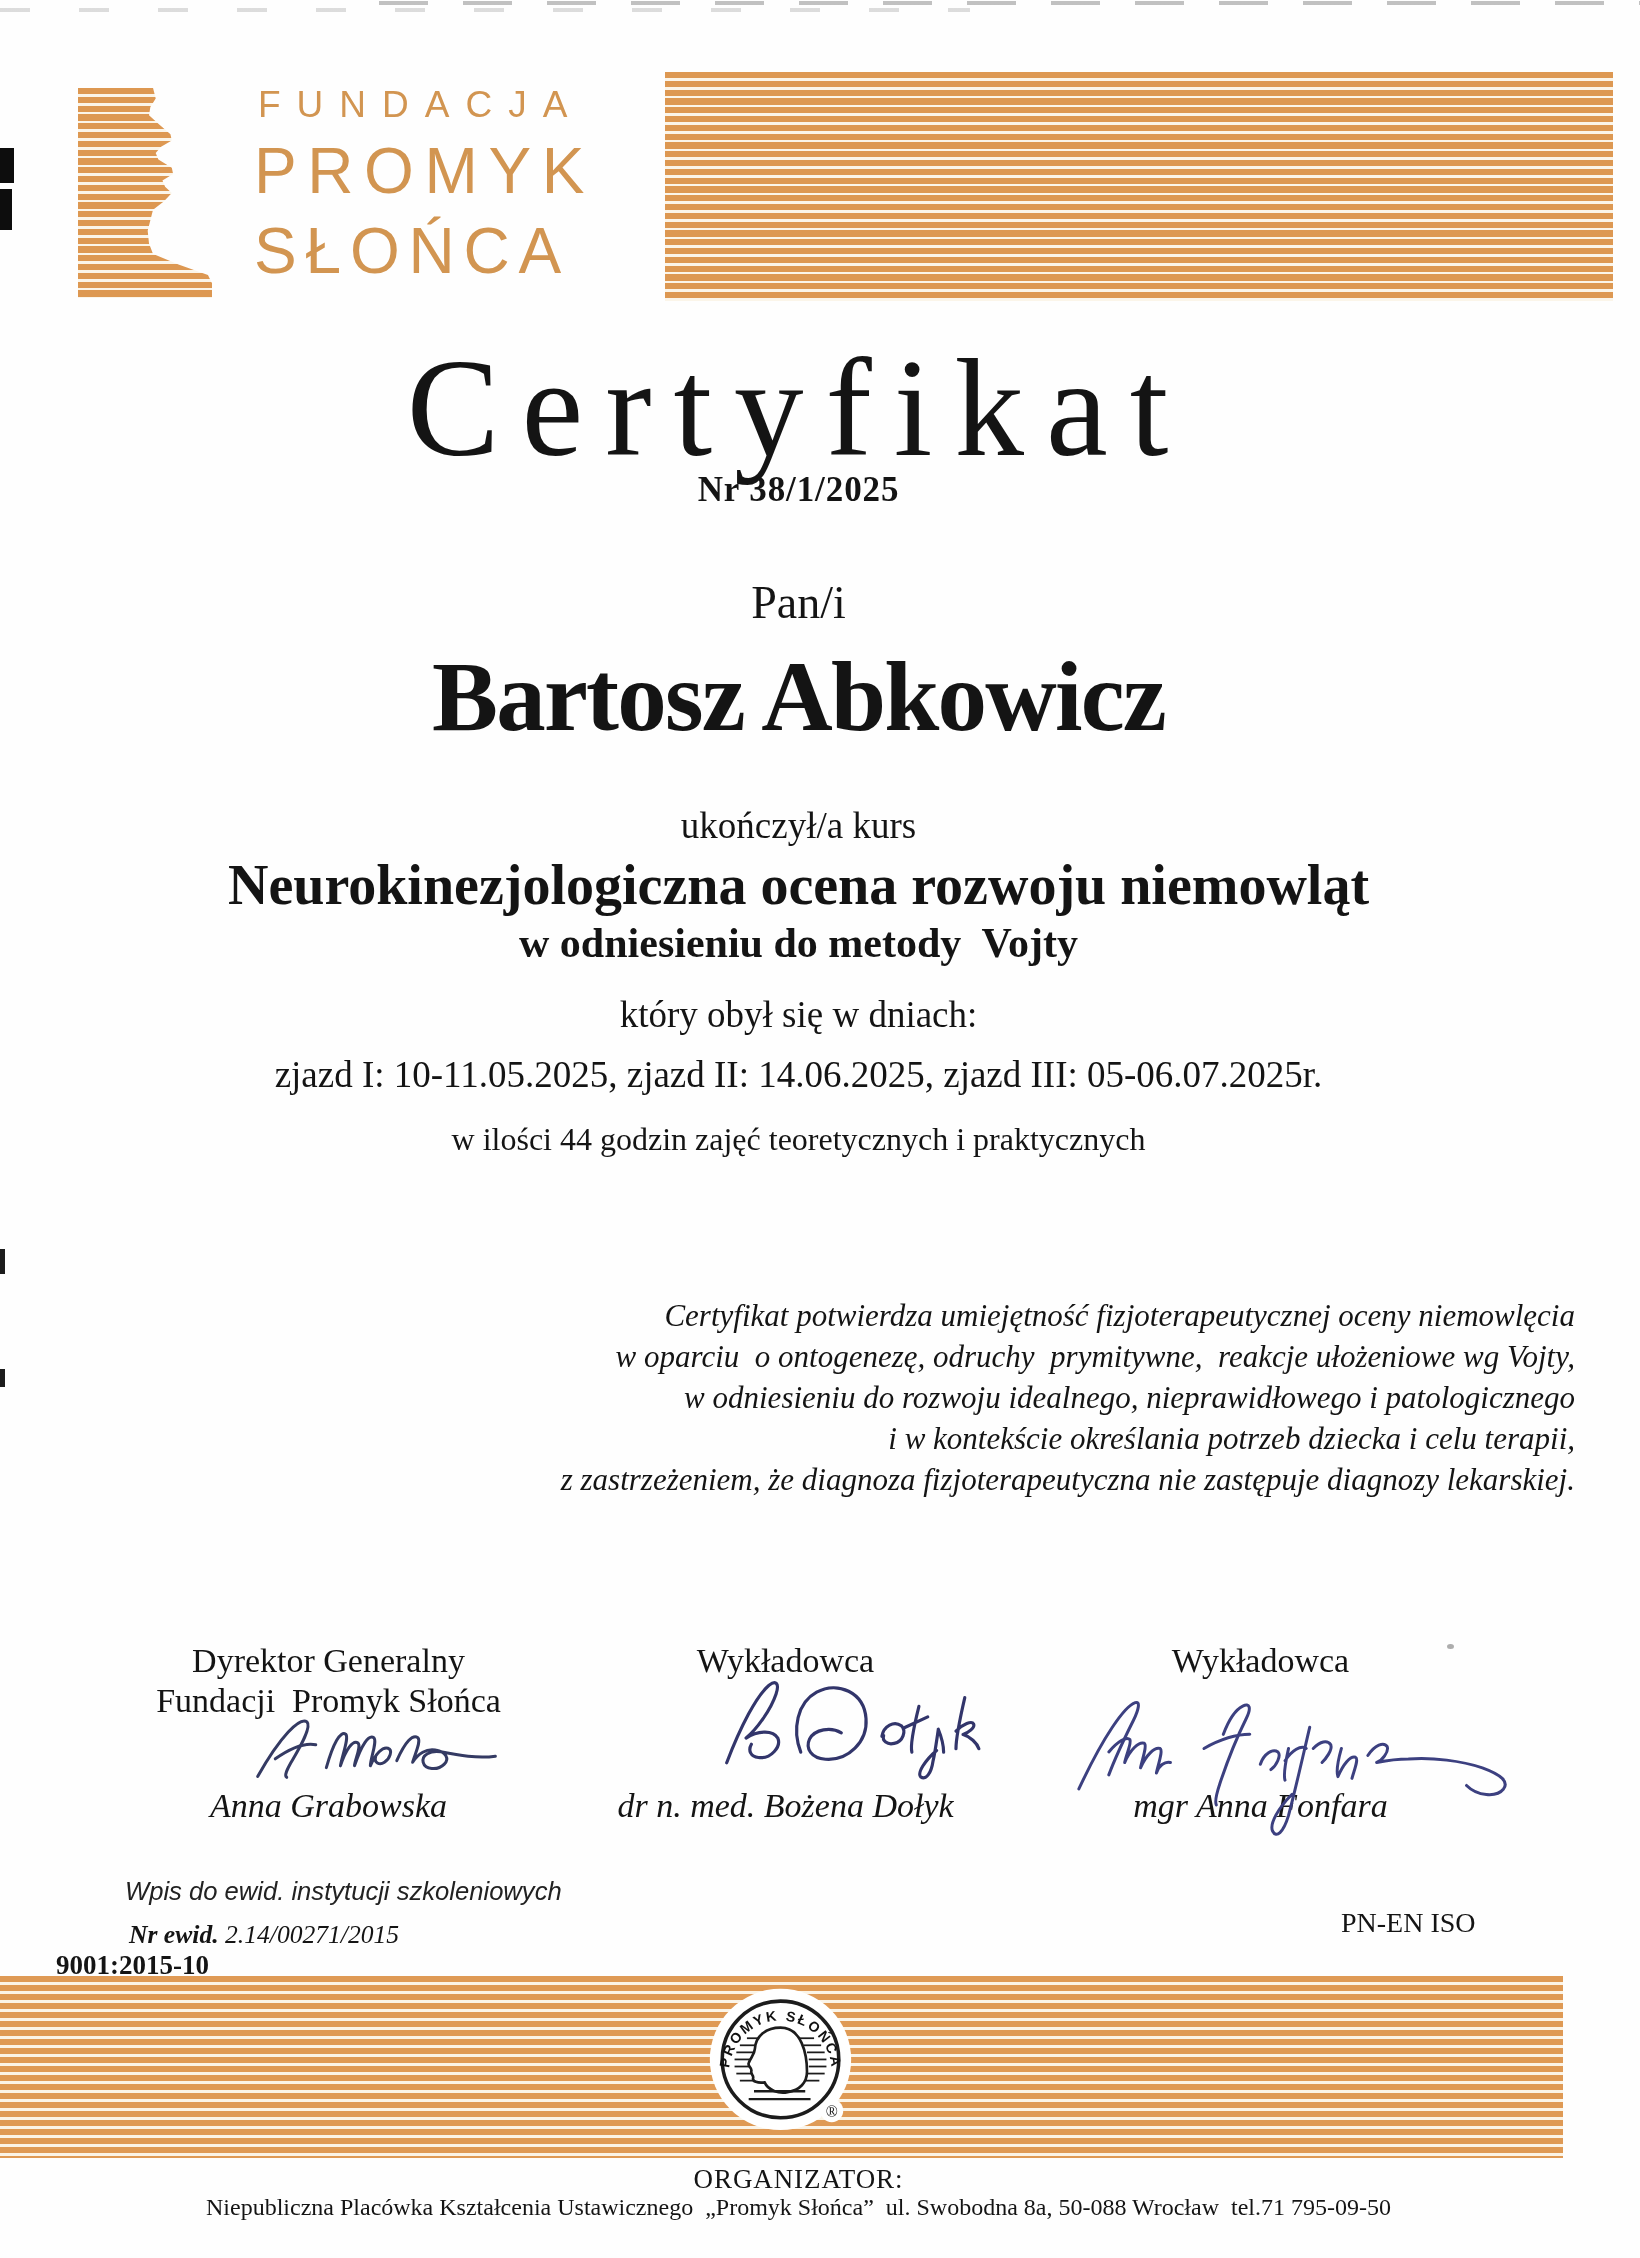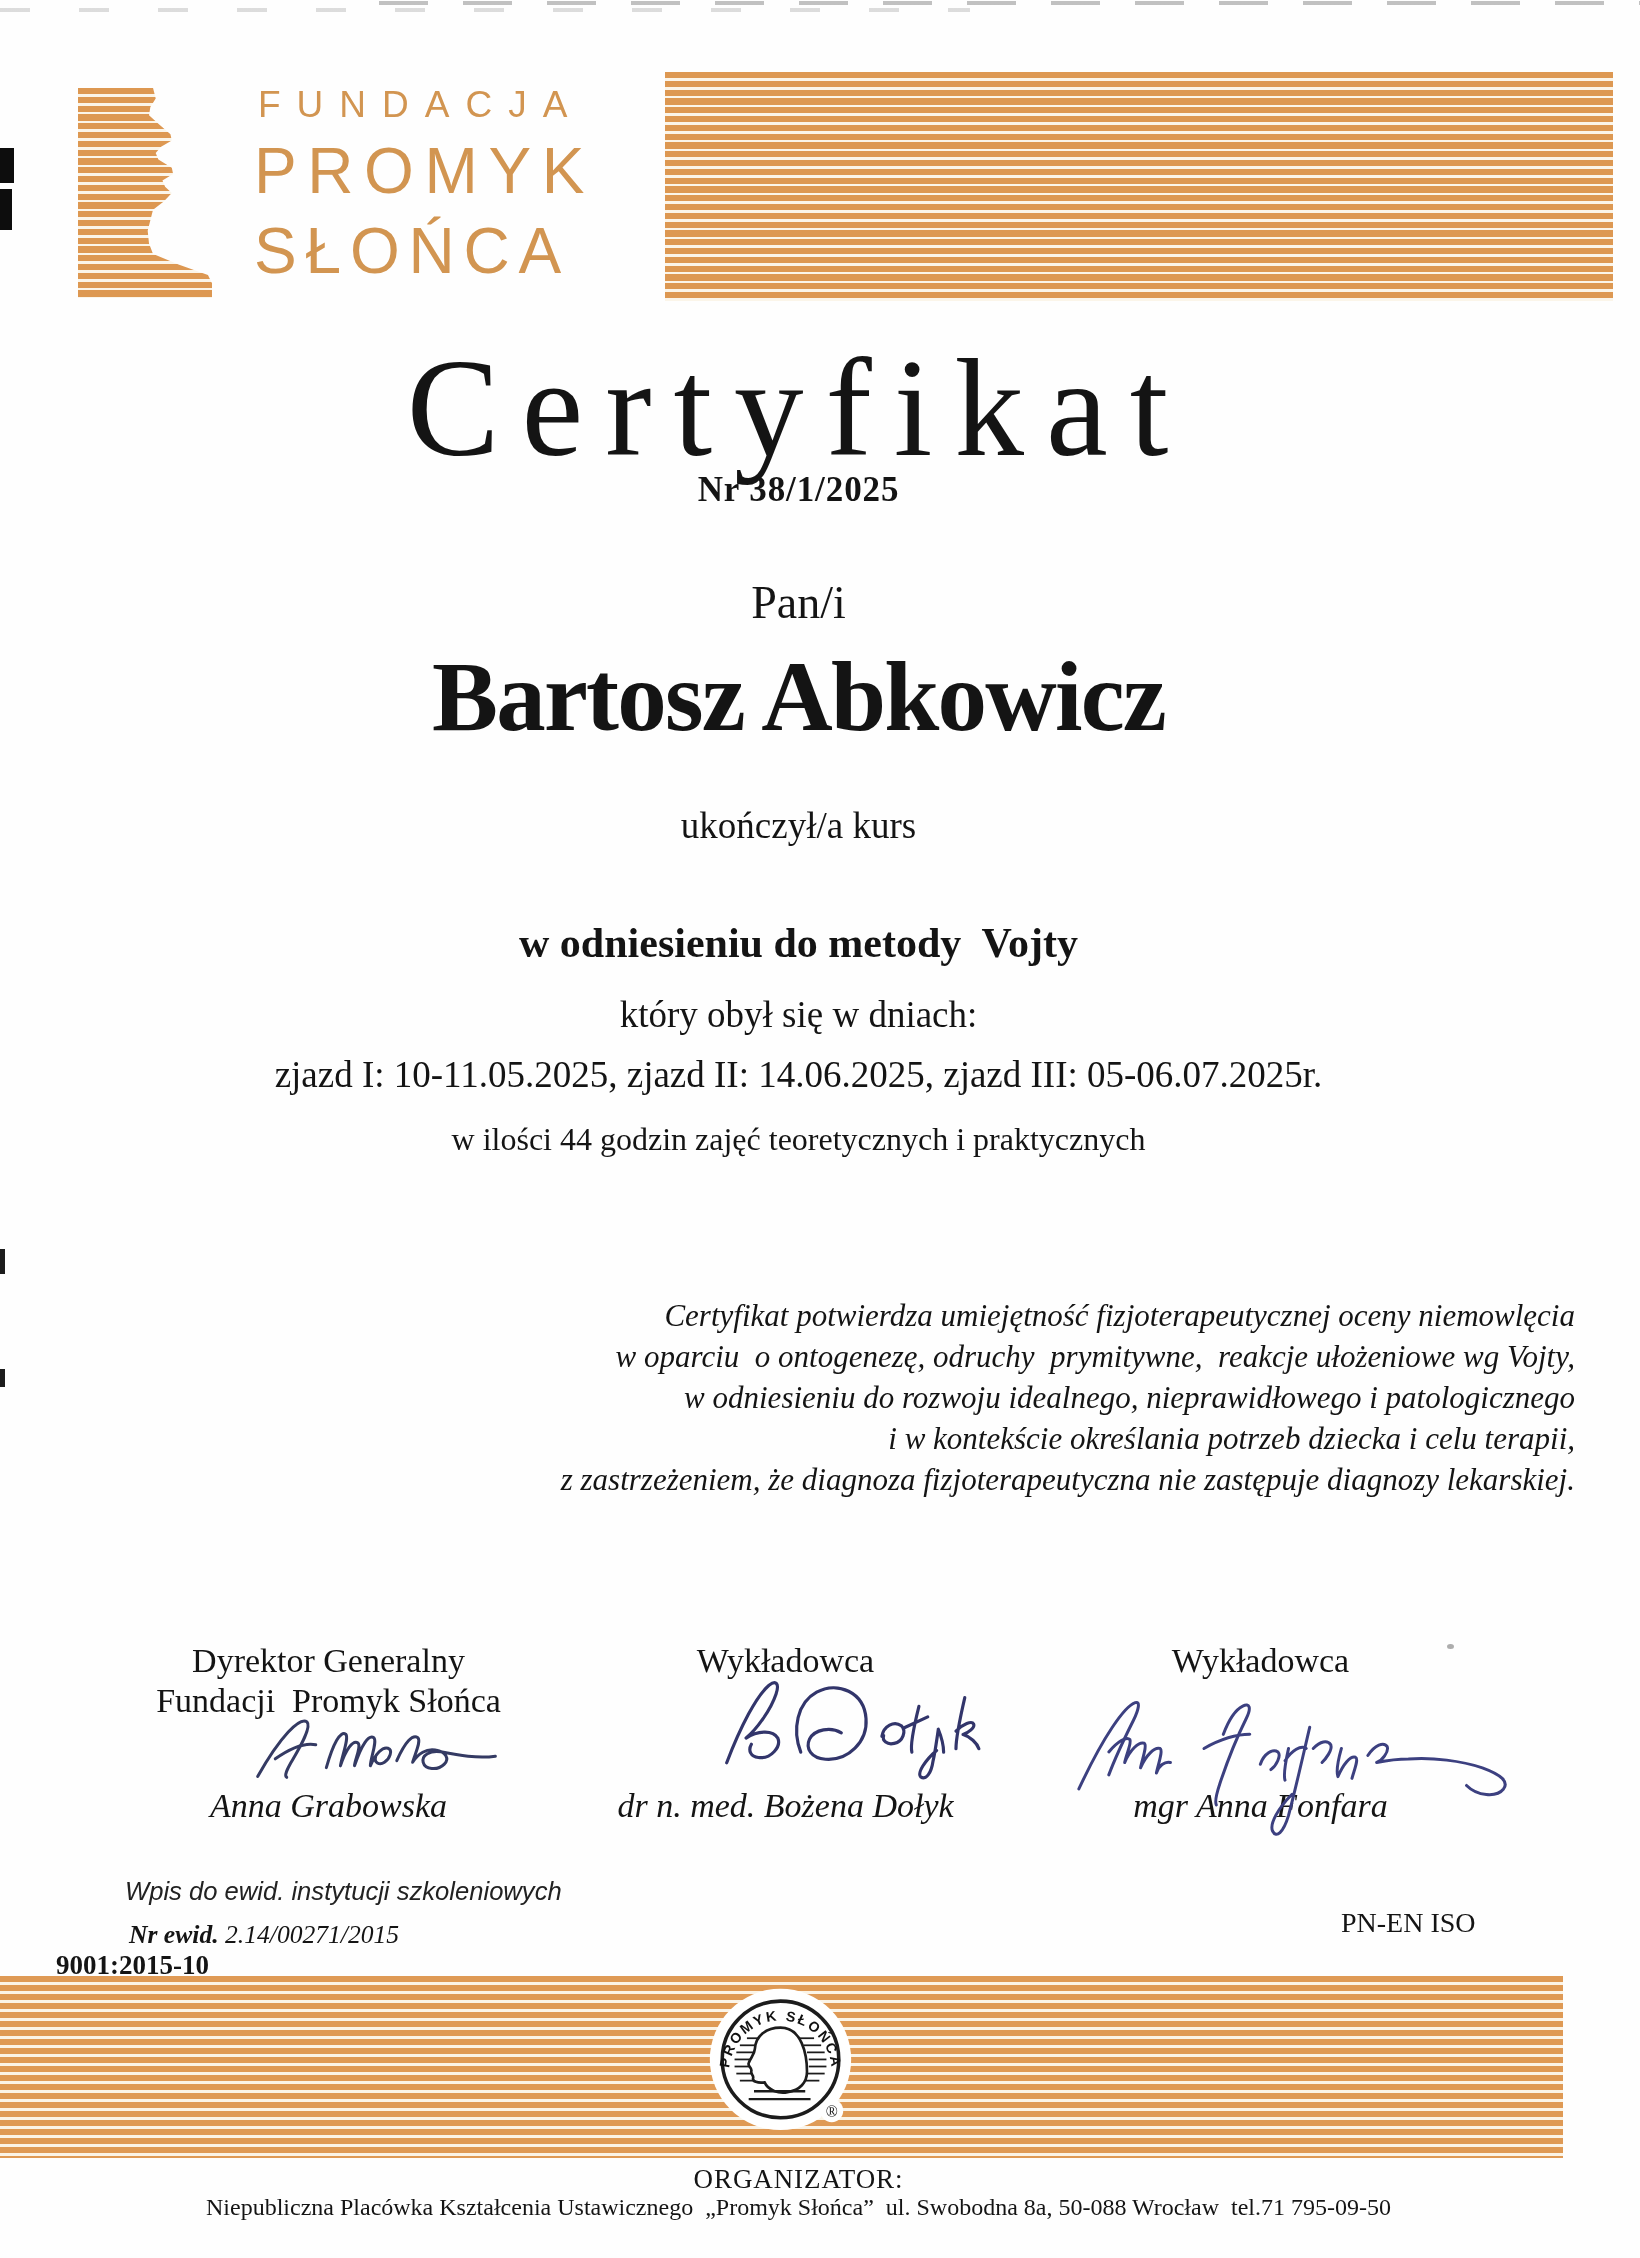--- a/index.html
+++ b/index.html
@@ -91,20 +91,21 @@
   <div class="abs logo-text logo-l1">FUNDACJA</div>
   <div class="abs logo-text logo-l2">PROMYK</div>
   <div class="abs logo-text logo-l3">SŁOŃCA</div>
   <div class="abs stripes-v header-bar"></div>
 
   <div class="center-line title">Certyfikat</div>
   <div class="center-line cert-no">Nr 38/1/2025</div>
   <div class="center-line salutation">Pan/i</div>
   <div class="center-line completed">ukończył/a kurs</div>
   <div class="center-line recipient">Bartosz Abkowicz</div>
+  <div class="center-line course-1">Neurokinezjologiczna ocena rozwoju niemowląt</div>
   <div class="center-line course-2 pre">w odniesieniu do metody  Vojty</div>
   <div class="center-line dates-intro">który obył się w dniach:</div>
   <div class="center-line dates">zjazd I: 10-11.05.2025, zjazd II: 14.06.2025, zjazd III: 05-06.07.2025r.</div>
   <div class="center-line hours">w ilości 44 godzin zajęć teoretycznych i praktycznych</div>
 
   <div class="center-line statement">
     <div class="pre">Certyfikat potwierdza umiejętność fizjoterapeutycznej oceny niemowlęcia</div>
     <div class="pre">w oparciu  o ontogenezę, odruchy  prymitywne,  reakcje ułożeniowe wg Vojty,</div>
     <div class="pre">w odniesieniu do rozwoju idealnego, nieprawidłowego i patologicznego</div>
     <div class="pre">i w kontekście określania potrzeb dziecka i celu terapii,</div>

